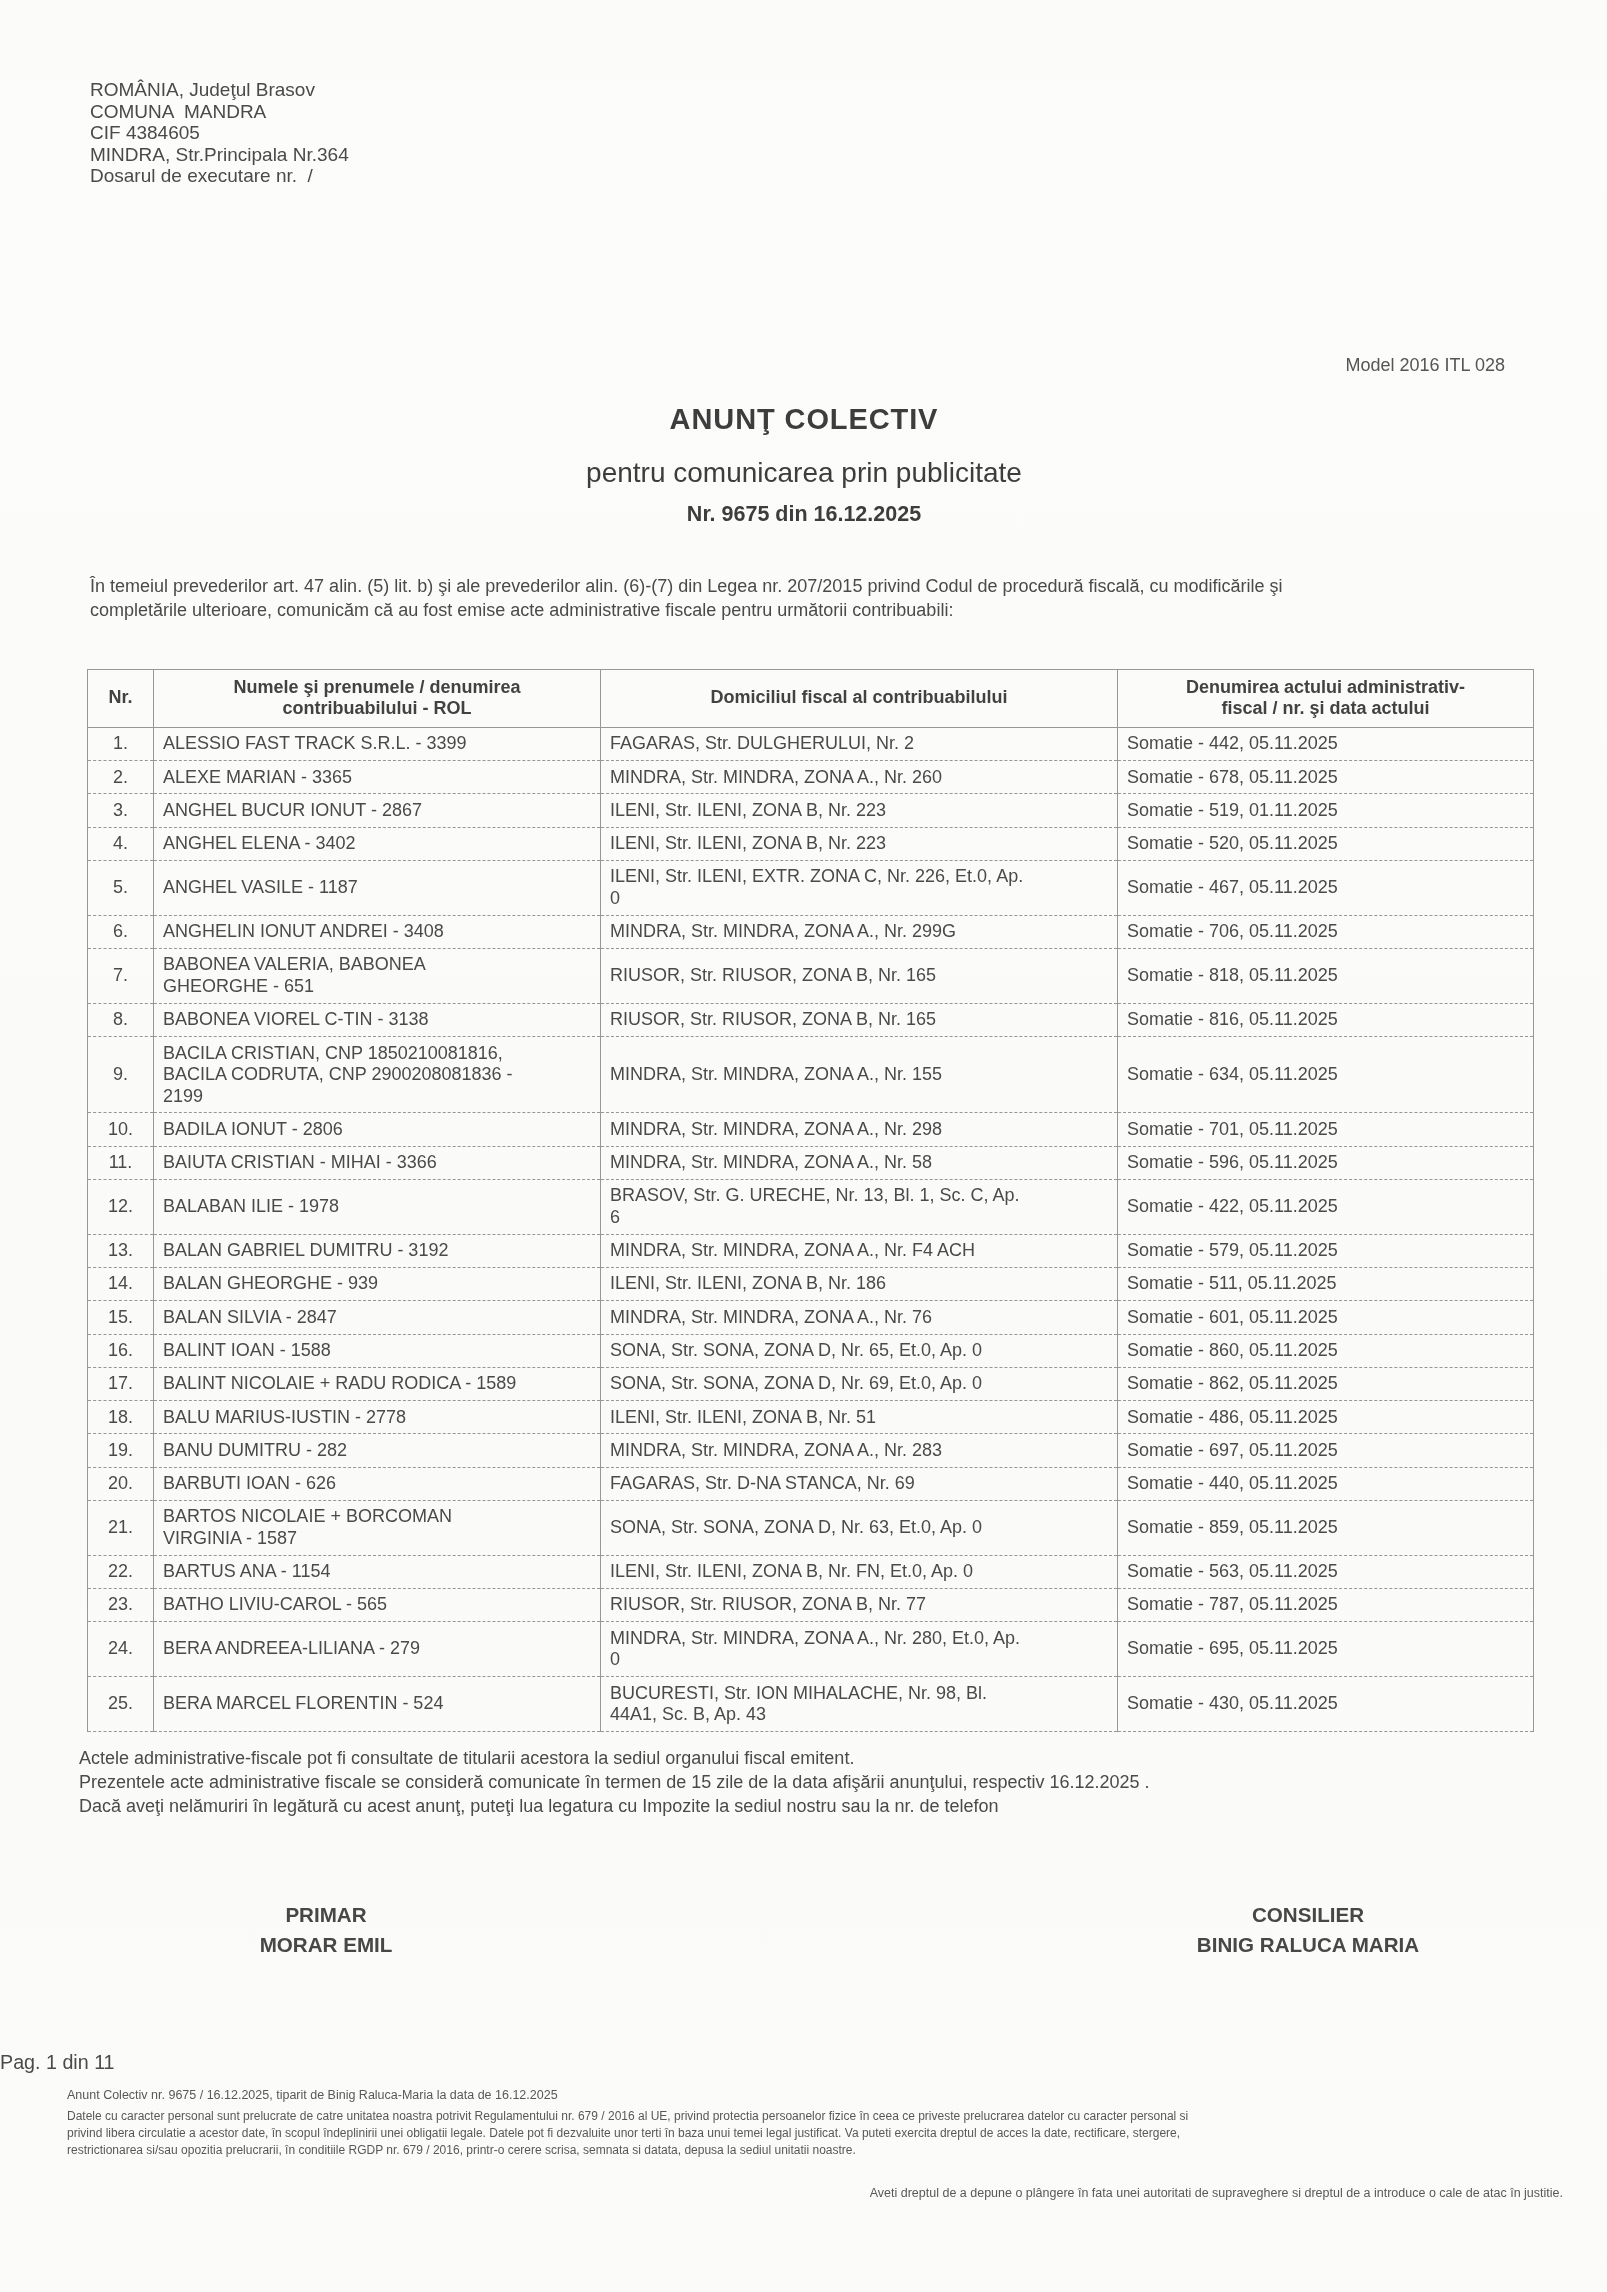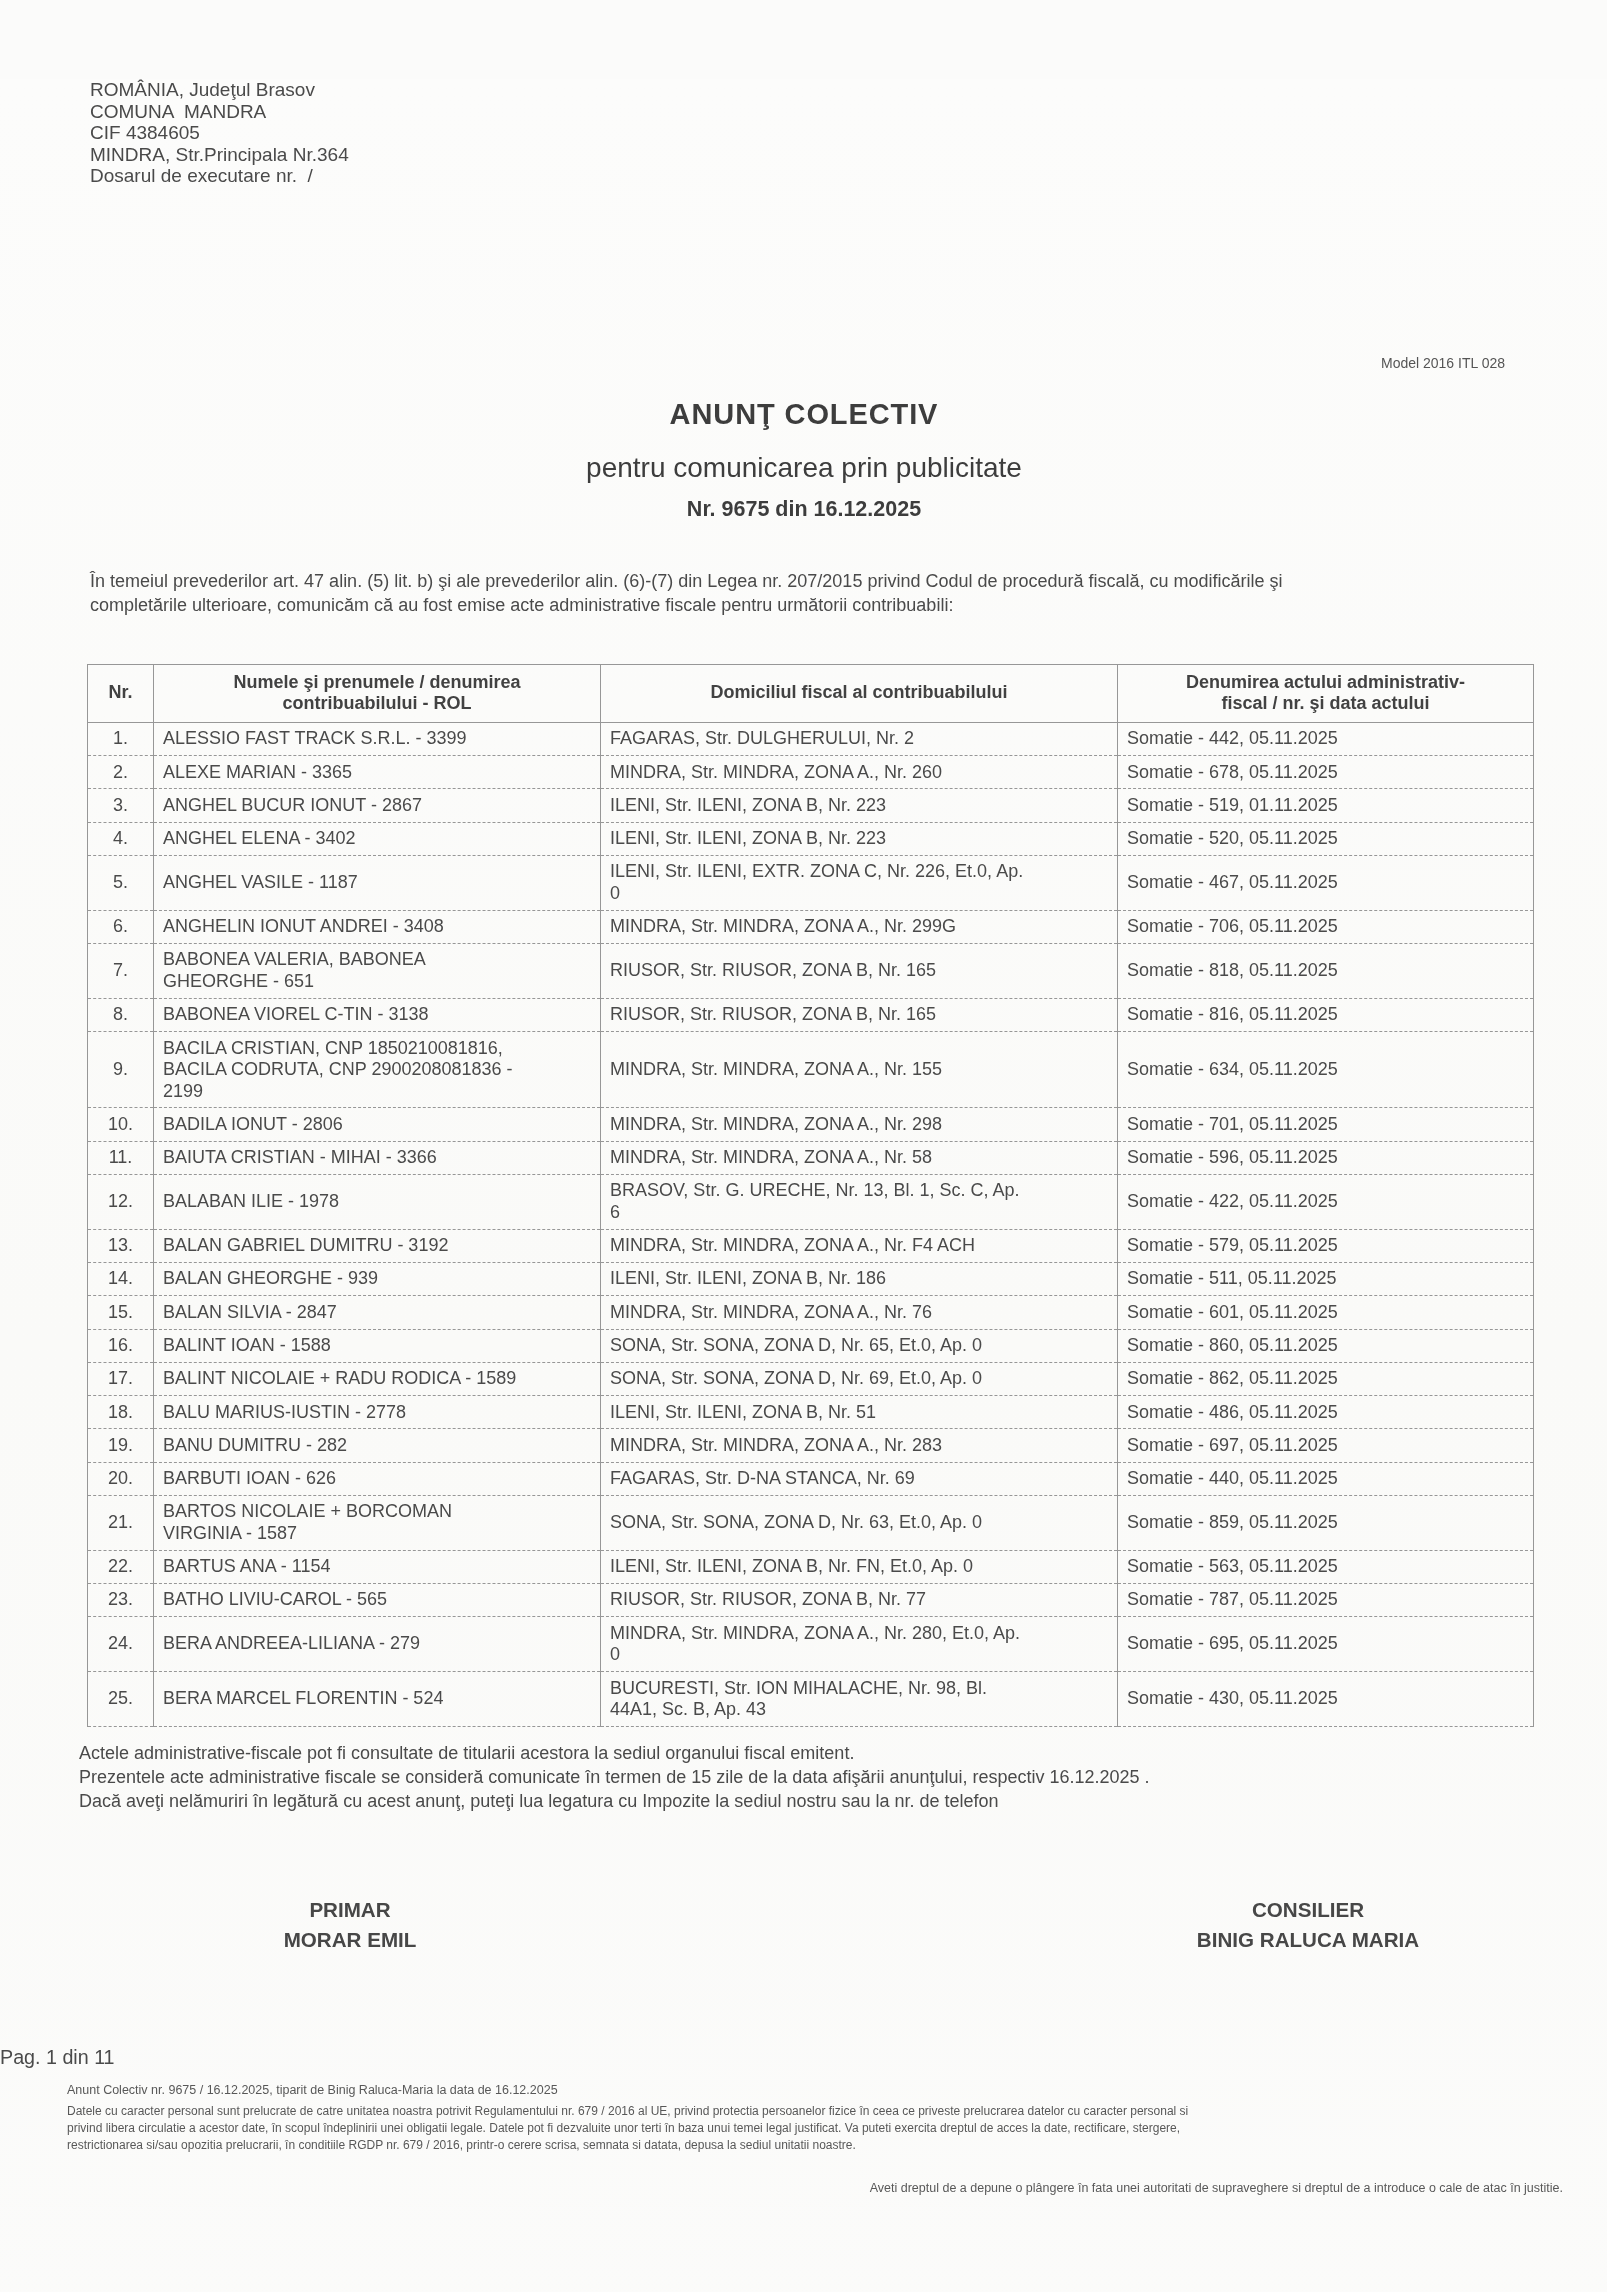--- a/index.html
+++ b/index.html
@@ -11,21 +11,21 @@
     -webkit-font-smoothing:antialiased;
     overflow:hidden;
   }
   .page{position:relative;width:1608px;height:2293px;
     background:linear-gradient(180deg,#fcfcfb 0%,#fafaf8 55%,#fbfbfa 100%);}
   .pre{white-space:pre-line;}
   .prews{white-space:pre;}
 
   .letterhead{margin:79px 0 0 90px;font-size:19px;line-height:21.5px;color:#4a4a4a;}
 
-  .model{margin:168px 103px 16px 0;text-align:right;font-size:14px;color:#555;}
+  .model{margin:168px 103px 16px 0;text-align:right;font-size:18px;color:#555;}
 
   .title-block{margin-top:27px;text-align:center;color:#3d3d3d;}
   .title-main{font-size:29px;font-weight:bold;letter-spacing:0.9px;}
   .title-sub{margin-top:21.5px;font-size:28px;font-weight:normal;}
   .title-nr{margin-top:12.5px;font-size:21.5px;font-weight:bold;}
 
   .intro{margin:47px 54px 0 90px;font-size:18px;line-height:24px;color:#4a4a4a;}
 
   table.main{
     margin:47px 15px 0 87px;width:1445px;
@@ -45,21 +45,21 @@
   }
   
   table.main td{border-top-style:dashed;border-bottom-style:dashed;}
   td.nr{text-align:center;color:#525252;}
 
   .notes{margin:14.3px 54px 0 79px;font-size:18px;line-height:24px;color:#4a4a4a;}
 
   .signatures{position:relative;margin-top:82px;height:72px;}
   .sig{position:absolute;top:0;transform:translateX(-50%);text-align:center;
        font-weight:bold;font-size:20.6px;line-height:30px;color:#474747;}
-  .sig-left{left:350px;}
+  .sig-left{left:326px;}
   .sig-right{left:1308px;}
 
   .pag{margin-top:79px;text-align:left;font-size:19.7px;color:#4a4a4a;}
 
   .fineprint{margin:12.5px 45px 0 67px;color:#585858;}
   .fp-line1{font-size:12.5px;line-height:16px;}
   .fp-gdpr{margin-top:5.4px;font-size:12px;line-height:17px;}
   .fp-rights{margin:27px 0 0 38px;font-size:12.5px;text-align:right;}
 </style>
 </head>

